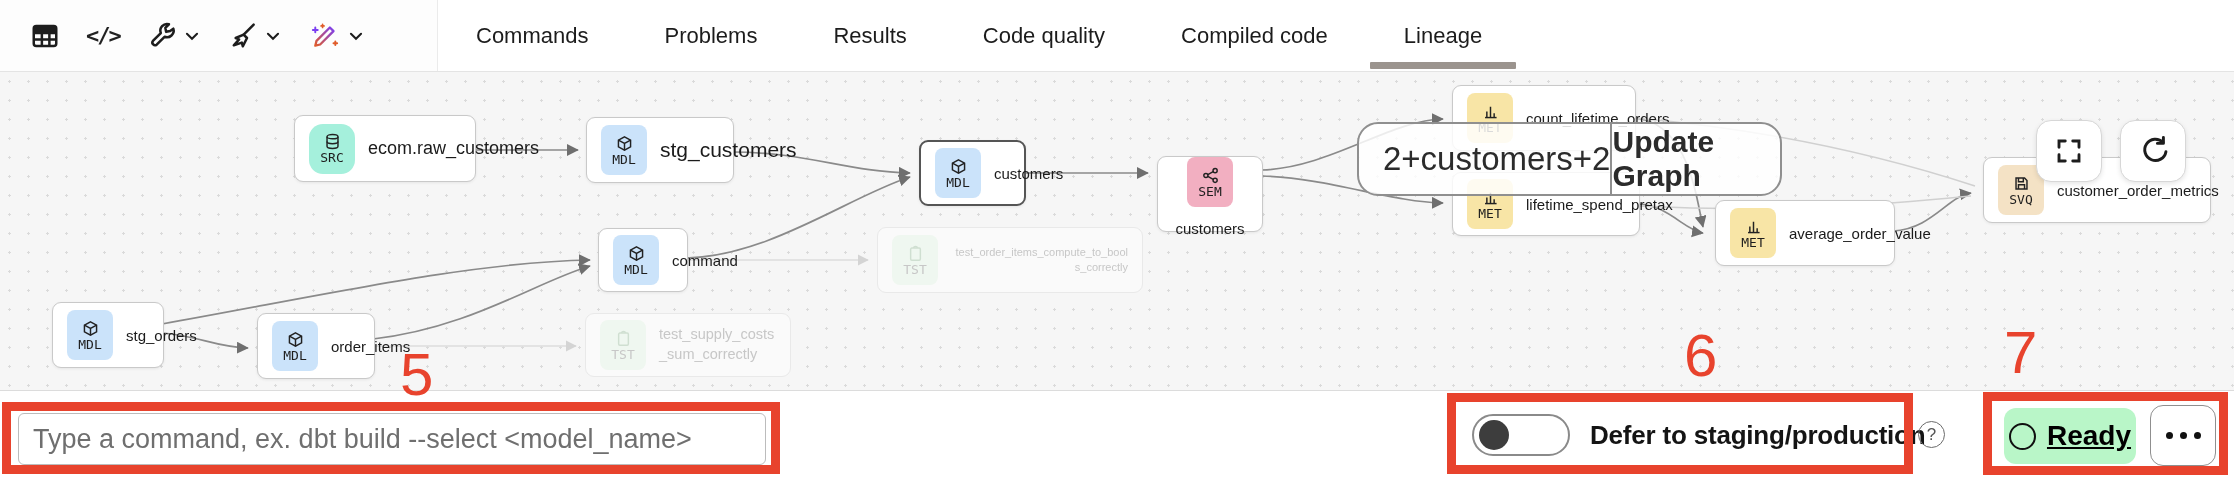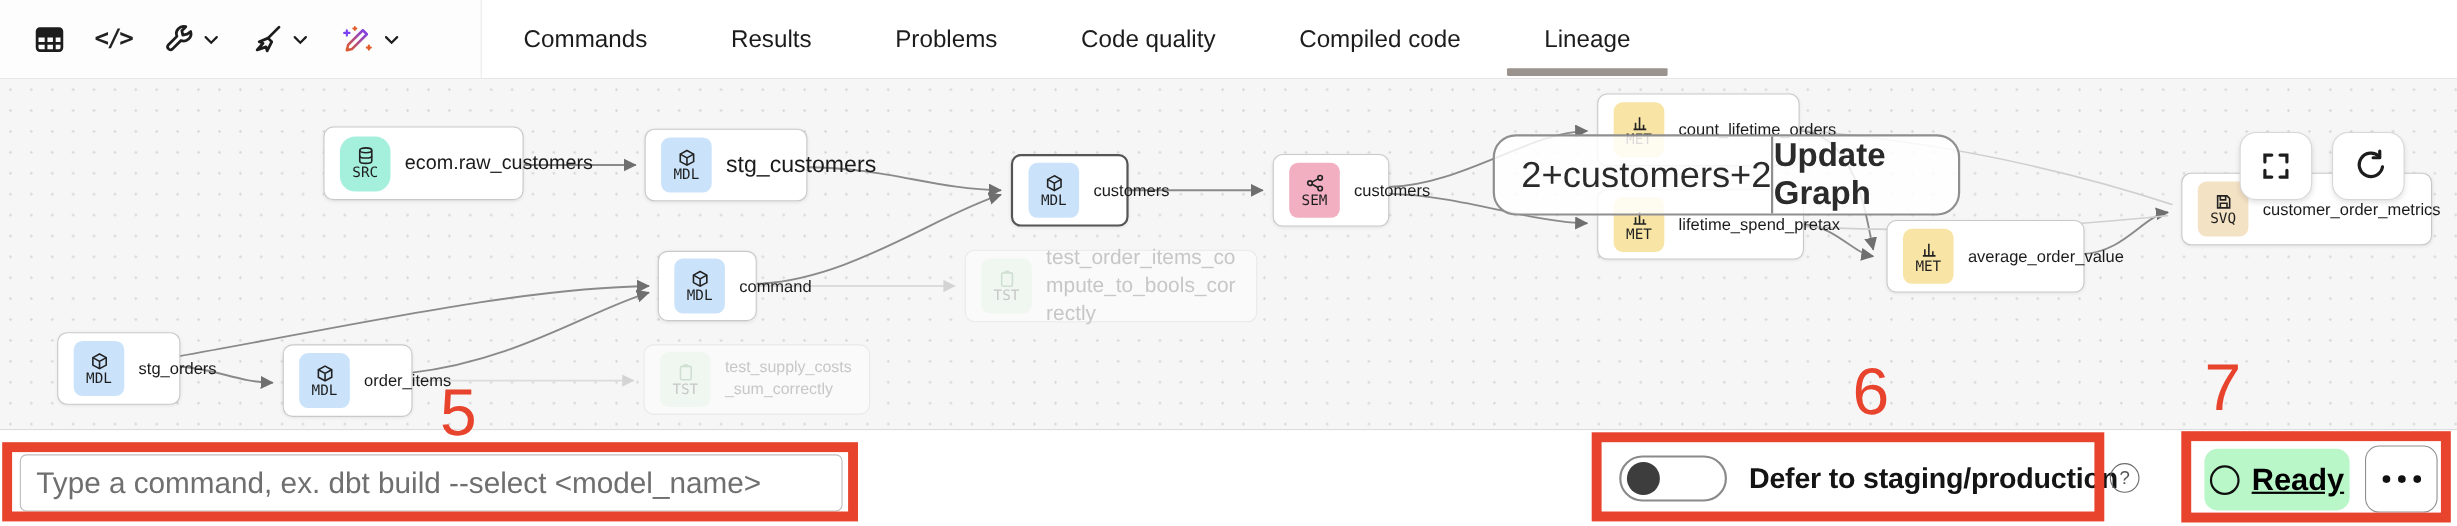--- a/index.html
+++ b/index.html
@@ -128,22 +128,22 @@
         </span>
         <span>
           <svg width="18" height="18" viewBox="0 0 16 16" fill="none" stroke="#1d1d1d" stroke-width="1.8" stroke-linecap="round">
               <path d="M3.5 6 8 10.5 12.5 6"></path>
             </svg>
         </span>
       </div>
     </div>
     <div class="tabs">
       <div class="tab">Commands</div>
+      <div class="tab">Problems</div>
       <div class="tab">Results</div>
-      <div class="tab">Problems</div>
       <div class="tab">Code quality</div>
       <div class="tab">Compiled code</div>
       <div class="tab active">Lineage</div>
     </div>
   </div>
 
   <div class="canvas">
     <svg class="edges" viewBox="0 0 2234 318">
       <defs>
         <marker id="arr" markerWidth="9" markerHeight="9" refX="6.5" refY="3.5" orient="auto">
@@ -204,21 +204,21 @@
       <span class="badge" style="background:#cbe3fa;">
         <svg width="17" height="17" viewBox="0 0 14 14" fill="none" stroke="#222" stroke-width="1.2">
             <path d="M7 1.5 12 4.2v5.6L7 12.5 2 9.8V4.2z"></path>
             <path d="M2 4.2 7 7l5-2.8M7 7v5.5"></path>
           </svg>
         <span class="blab">MDL</span>
       </span>
       <span class="nlab" style="font-size:15px;">customers</span>
     </div>
 
-    <div class="node" style="left:1157px; top:68px; width:106px; height:66px;">
+    <div class="node" style="left:1157px; top:84px; width:106px; height:76px;flex-direction:column;">
       <span class="badge" style="background:#f2afc1;">
         <svg width="17" height="17" viewBox="0 0 14 14" fill="none" stroke="#222" stroke-width="1.2">
             <circle cx="3.2" cy="7" r="1.7"></circle>
             <circle cx="10.8" cy="3" r="1.7"></circle>
             <circle cx="10.8" cy="11" r="1.7"></circle>
             <path d="M4.8 6.2 9.2 3.8M4.8 7.8 9.2 10.2"></path>
           </svg>
         <span class="blab">SEM</span>
       </span>
       <span class="nlab" style="font-size:15px;">customers</span>
@@ -269,21 +269,21 @@
     </div>
 
     <div class="node faded wrap2" style="left:877px; top:155px; width:266px; height:66px;">
       <span class="badge" style="background:#e3f4e4;">
         <svg width="17" height="17" viewBox="0 0 14 14" fill="none" stroke="#9dbfa0" stroke-width="1.2">
             <rect x="3" y="2.5" width="8" height="10" rx="1"></rect>
             <path d="M5.5 2.5a1.5 1.2 0 0 1 3 0"></path>
           </svg>
         <span class="blab">TST</span>
       </span>
-      <span class="nlab" style="font-size:19px;">test_order_items_compute_to_bools_correctly</span>
+      <span class="nlab" style="font-size:11px;text-align:right;">test_order_items_compute_to_bools_correctly</span>
     </div>
 
     <div class="node" style="left:1452px; top:13px; width:184px; height:66px;">
       <span class="badge" style="background:#f8e5a6;">
         <svg width="17" height="17" viewBox="0 0 14 14" fill="none" stroke="#222" stroke-width="1.2">
             <path d="M2.5 12h9.5"></path>
             <path d="M4 12V7M7 12V3M10 12V8.5"></path>
           </svg>
         <span class="blab">MET</span>
       </span>

